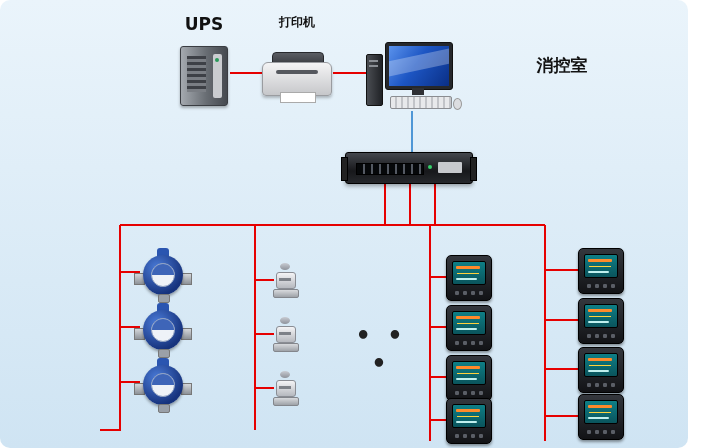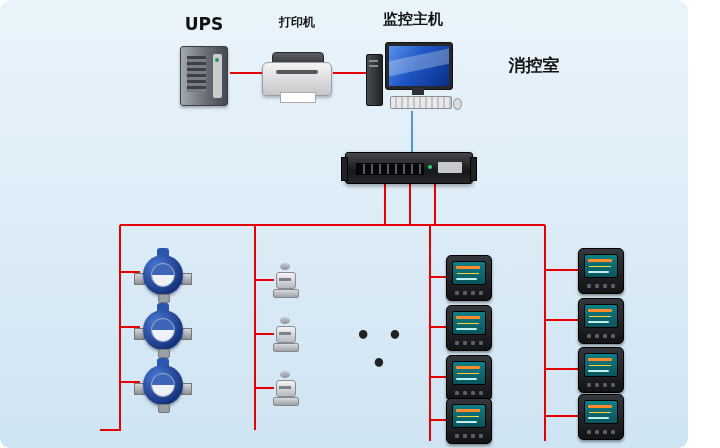--- a/index.html
+++ b/index.html
@@ -9,21 +9,21 @@
   
   .lines{position:absolute;left:0;top:0;}
   .lines .red path{stroke:var(--line-red,#e60000);stroke-width:2;fill:none;}
   .lines path.blue{stroke:var(--line-blue,#4f97d6);stroke-width:2;fill:none;}
 
   
   .lbl{position:absolute;color:#111;font-weight:600;text-align:center;white-space:nowrap;}
   .lbl-ups{left:178px;top:14px;width:52px;font-size:17px;}
   .lbl-printer{left:260px;top:14px;width:74px;font-size:12px;}
   .lbl-host{left:370px;top:10px;width:86px;font-size:15px;}
-  .lbl-room{left:496px;top:54px;width:76px;font-size:17px;}
+  .lbl-room{left:524px;top:54px;width:76px;font-size:17px;}
   .ellipsis{position:absolute;left:346px;top:322px;width:70px;font-size:24px;font-weight:bold;color:#222;
     letter-spacing:4px;text-align:center;}
 
   
   .ups{position:absolute;left:180px;top:46px;width:46px;height:58px;border:1px solid #3a3d42;border-radius:3px;
     background:linear-gradient(90deg,#a4a9af 0%,#686d73 55%,#45494f 100%);box-shadow:0 2px 3px rgba(0,0,0,.3);}
   .ups-vents{position:absolute;left:6px;top:9px;width:19px;height:36px;
     background:repeating-linear-gradient(180deg,#3d4046 0 3px,#7a7e84 3px 6px);}
   .ups-panel{position:absolute;right:5px;top:7px;width:9px;height:44px;background:#caccd0;border-radius:2px;}
   .ups-panel::before{content:"";position:absolute;left:2px;top:4px;width:4px;height:4px;border-radius:50%;background:#2a9a5a;}
@@ -130,21 +130,20 @@
       <path d="M545 270 H579"></path>
       <path d="M545 320 H579"></path>
       <path d="M545 369 H579"></path>
       <path d="M545 416 H579"></path>
     </g>
     <path class="blue" d="M412 111 V152"></path>
   </svg>
 
   <div class="lbl lbl-ups">UPS</div>
   <div class="lbl lbl-printer">打印机</div>
-  <div class="lbl lbl-host">监控主机</div>
   <div class="lbl lbl-room">消控室</div>
   <div class="ellipsis">• • •</div>
 
   <div class="ups">
     <i class="ups-vents"></i>
     <i class="ups-panel"></i>
   </div>
 
   <div class="printer">
     <i class="pr-top"></i>

